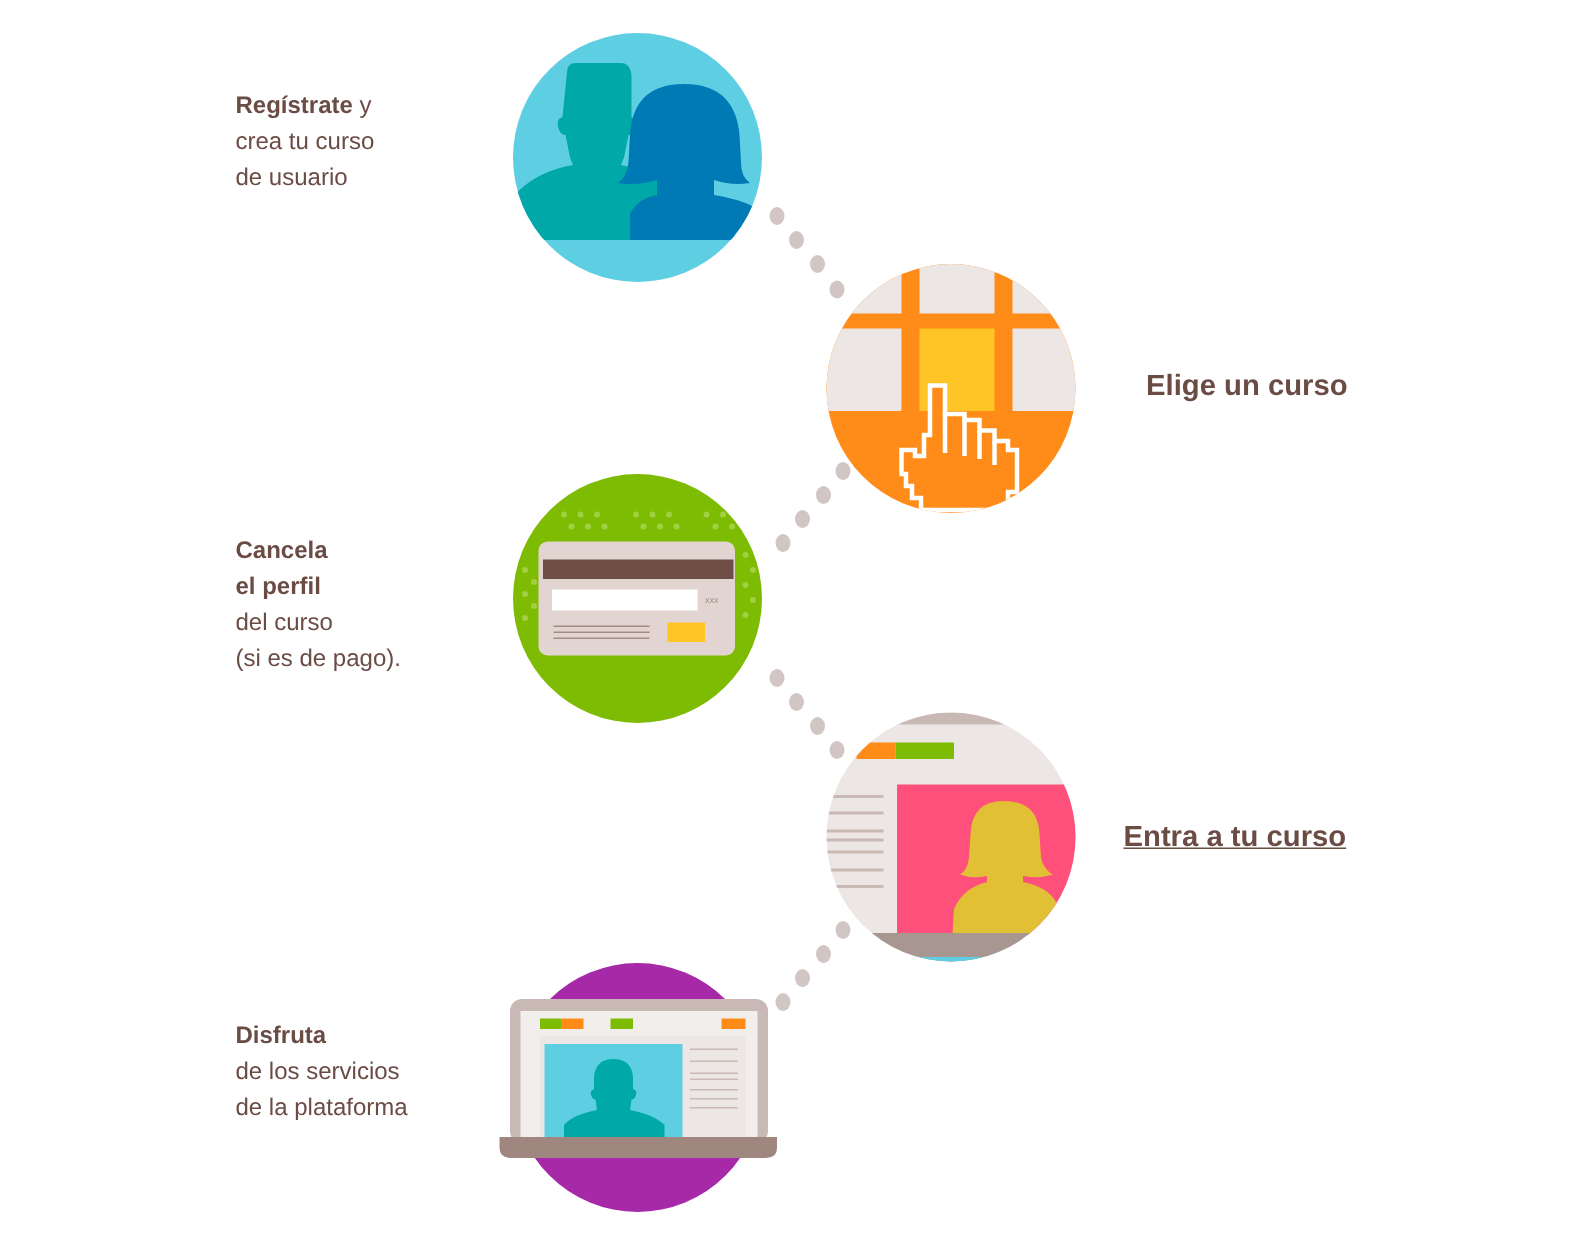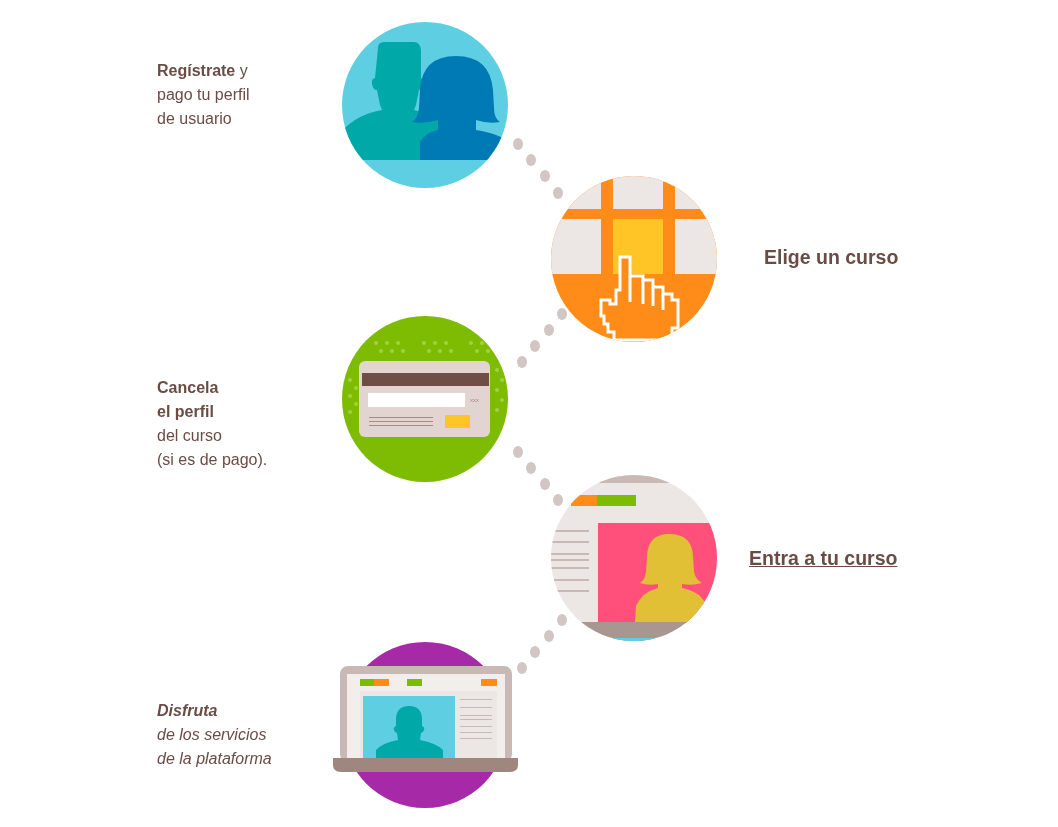--- a/index.html
+++ b/index.html
@@ -160,32 +160,32 @@
       <rect x="460" y="726" width="32" height="1"></rect>
       <rect x="460" y="732" width="32" height="1"></rect>
       <rect x="460" y="738" width="32" height="1"></rect>
     </g>
     <path d="M333 758 L518 758 L518 765 Q518 772 510 772 L341 772 Q333 772 333 765 Z" fill="#9f8780"></path>
   </g>
 </svg>
 
 <div class="step-text" style="left:157px; top:59px;">
   <span class="line"><b>Regístrate</b><span> y</span></span>
-  <span class="line">pago tu perfil</span>
+  <span class="line">crea tu curso</span>
   <span class="line">de usuario</span>
 </div>
 
 <div class="right-label" style="left:764px; top:246px;">Elige un curso</div>
 
-<div class="step-text" style="left:157px; top:356px;margin-top:20px;">
+<div class="step-text" style="left:157px; top:356px;">
   <span class="line"><b>Cancela</b></span>
   <span class="line"><b>el perfil</b></span>
   <span class="line">del curso</span>
   <span class="line">(si es de pago).</span>
 </div>
 
 <div class="right-label" style="left:749px; top:547px;text-decoration:underline;">Entra a tu curso</div>
 
-<div class="step-text" style="left:157px; top:699px;font-style:italic;">
+<div class="step-text" style="left:157px; top:679px;">
   <span class="line"><b>Disfruta</b></span>
   <span class="line">de los servicios</span>
   <span class="line">de la plataforma</span>
 </div>
 
 </body></html>

